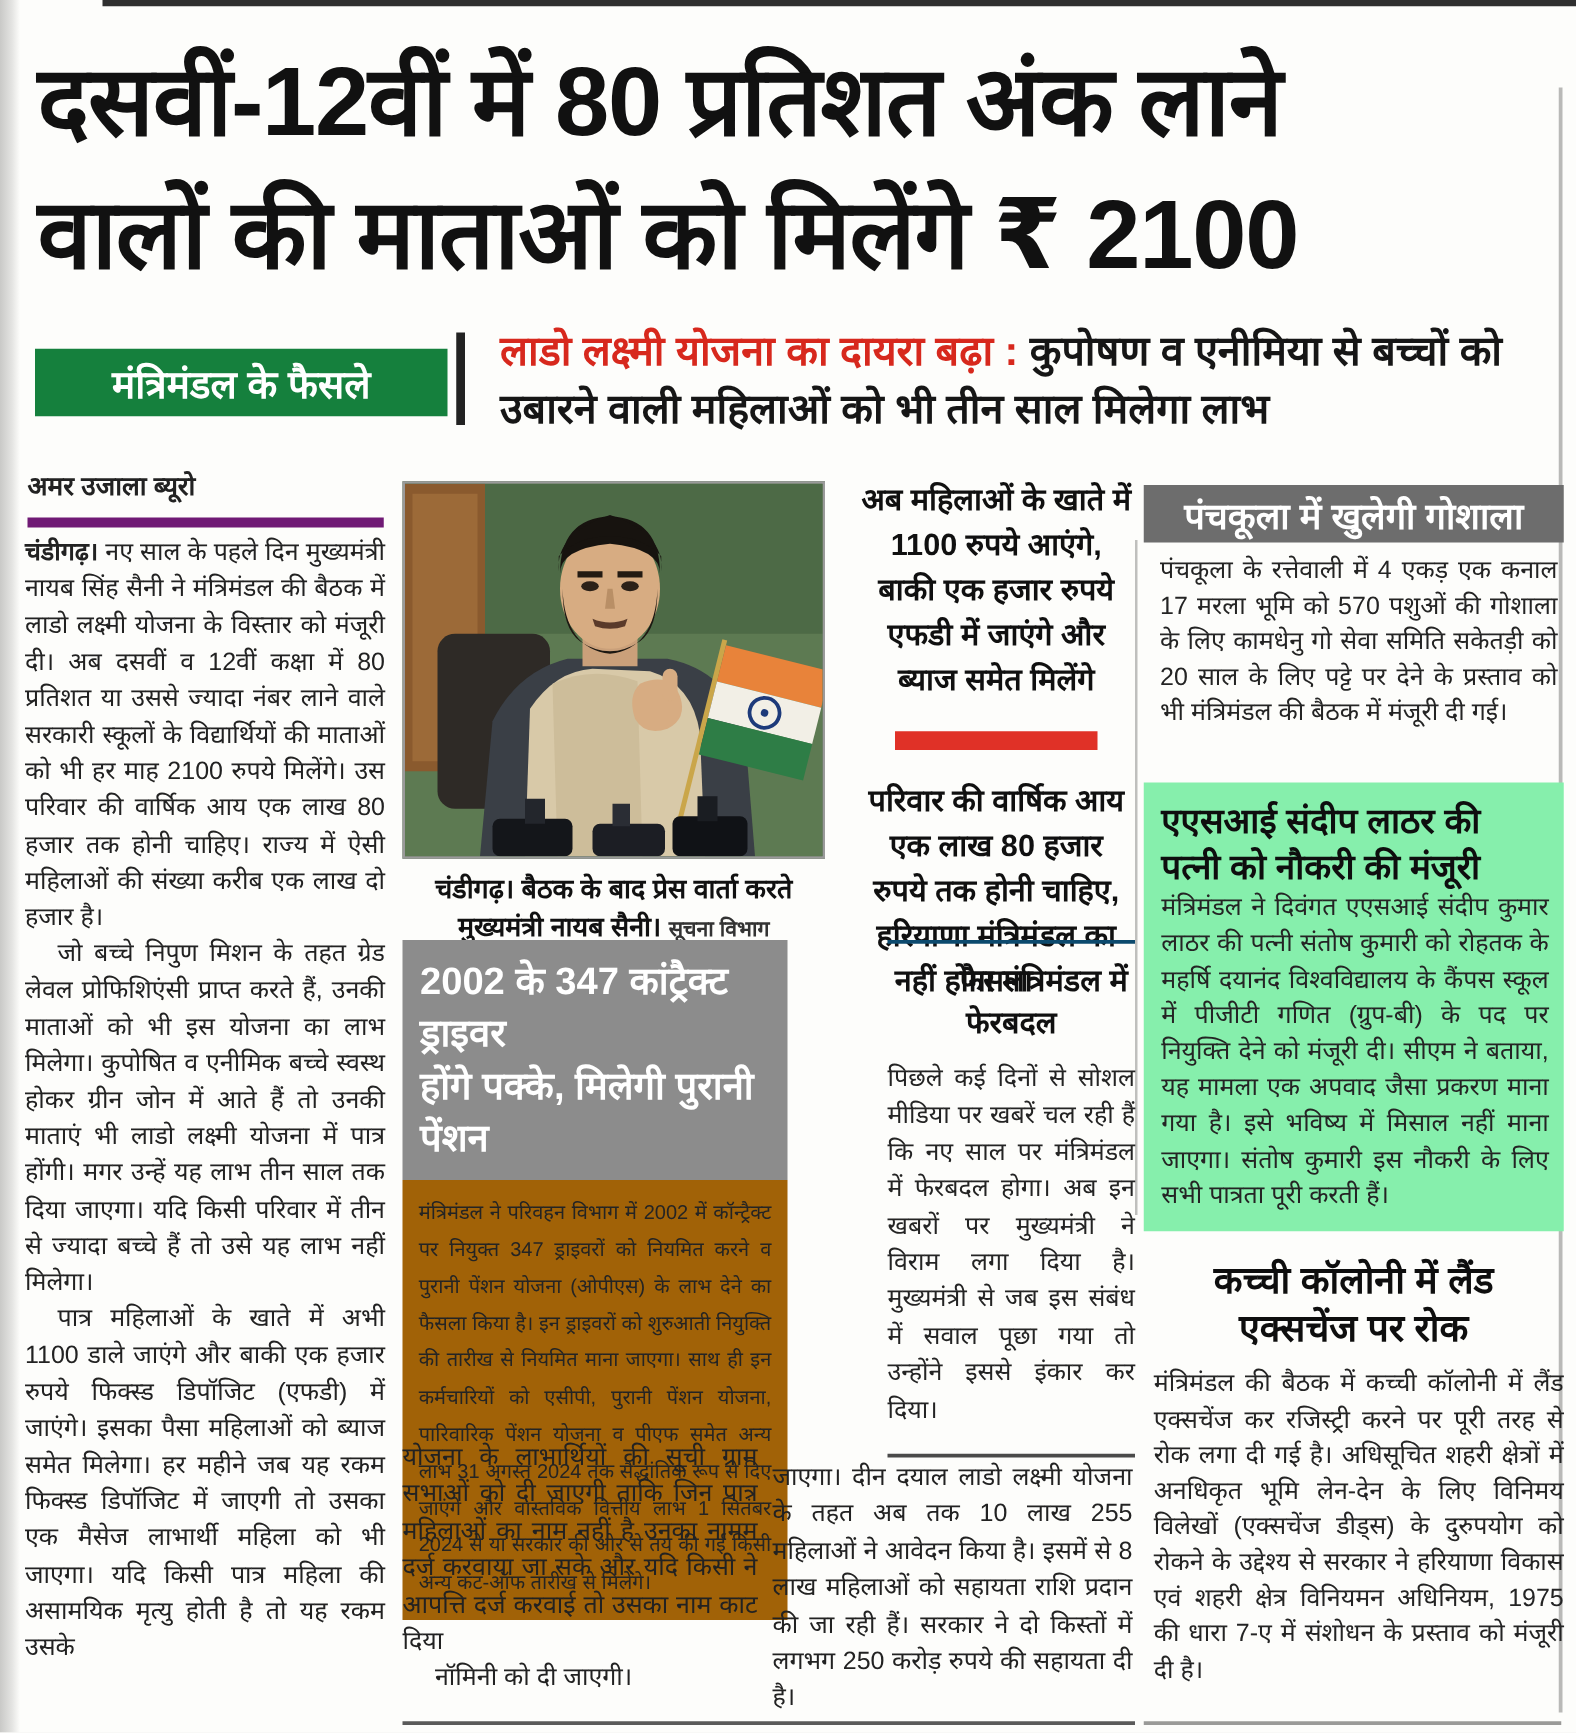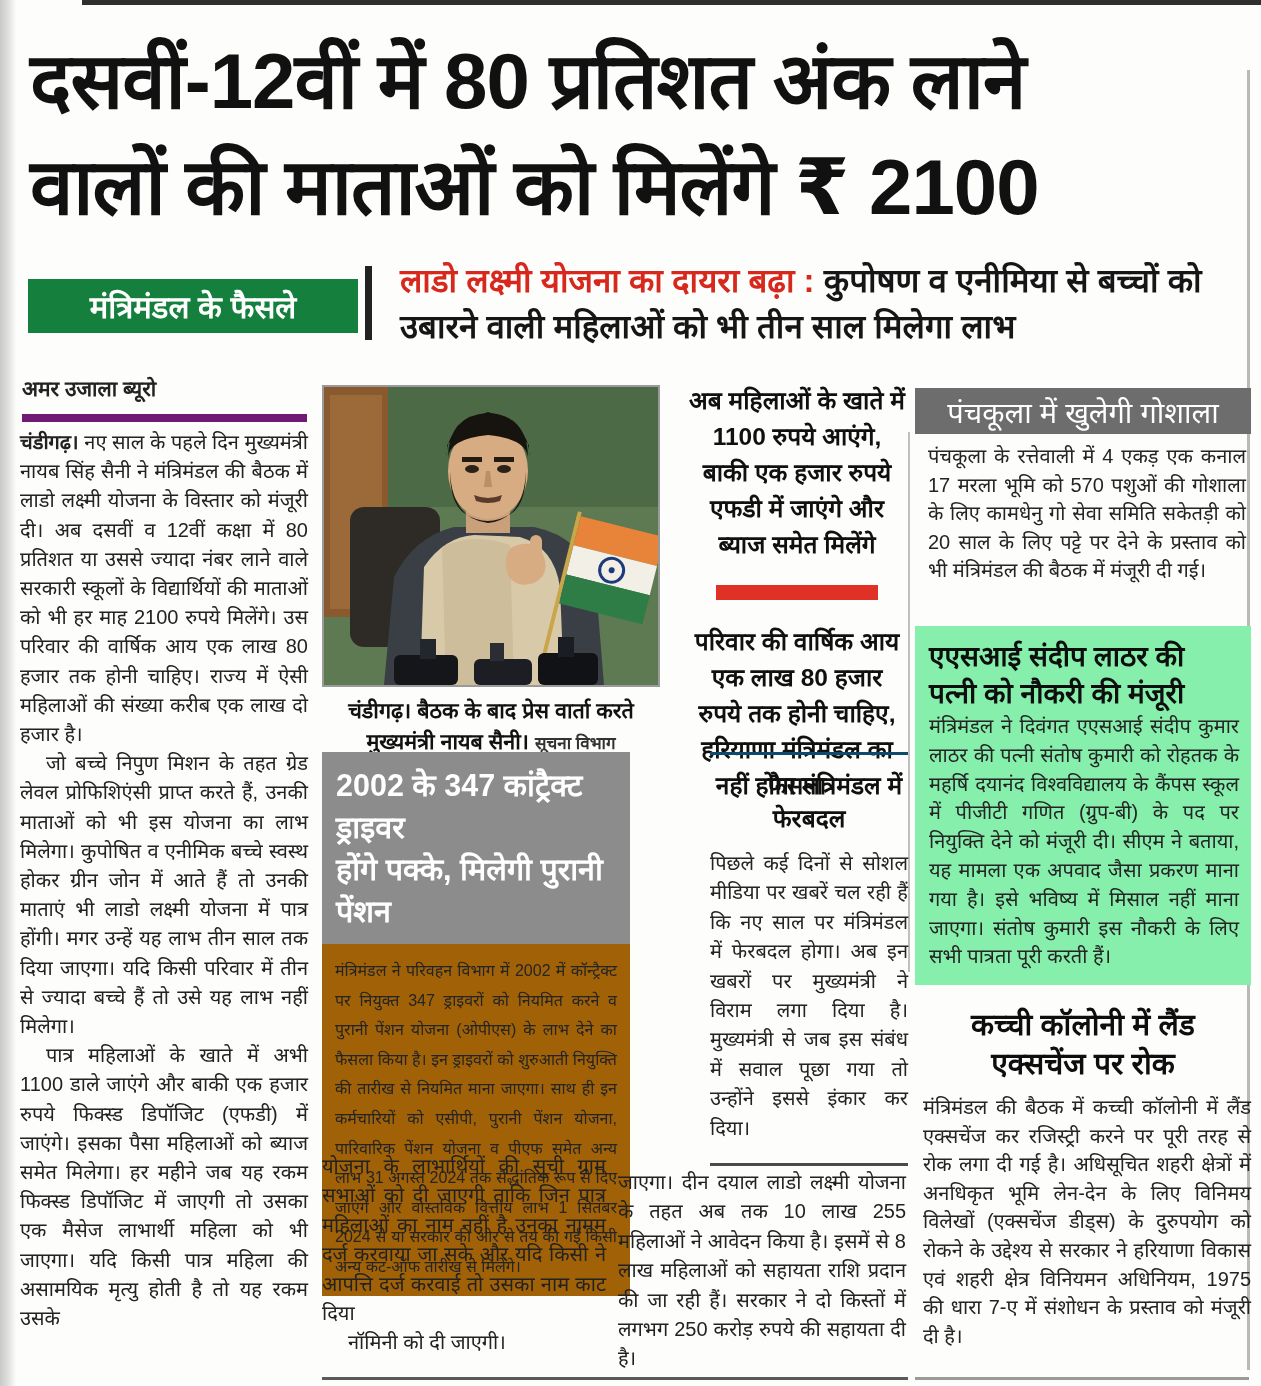--- a/index.html
+++ b/index.html
@@ -70,21 +70,21 @@
     font-size:20px;line-height:29.4px;text-align:justify;color:#222;}
   .contA p{margin:0;}
   .contA p + p{text-indent:26px;}
   .contB{position:absolute;left:618px;top:1168px;width:288px;
     font-size:20px;line-height:29.4px;text-align:justify;color:#222;}
   .bottom-rule-mid{position:absolute;left:322px;top:1377px;width:586px;height:3px;background:#5a5a5a;}
   .bottom-rule-right{position:absolute;left:915px;top:1377px;width:334px;height:3px;background:#9a9a98;}
 
   
   .gaushala-hd{position:absolute;left:915px;top:388px;width:336px;height:46px;
-    background:#6d6d6d;color:#fff;font-weight:400;font-size:29px;
+    background:#6d6d6d;color:#fff;font-weight:700;font-size:29px;
     display:flex;align-items:center;justify-content:center;}
   .gaushala-bd{position:absolute;left:928px;top:442px;width:318px;
     font-size:20px;line-height:28.6px;text-align:justify;color:#242424;}
   .asibox{position:absolute;left:915px;top:626px;width:336px;box-sizing:border-box;
     background:#86efac;padding:12px 12px 14px 14px;}
   .asibox .hd{font-weight:800;font-size:28px;line-height:37px;color:#0e0e0e;}
   .asibox .bd{font-size:20px;line-height:28.8px;text-align:justify;color:#242424;}
   .landbox{position:absolute;left:915px;top:1005px;width:336px;}
   .landbox .hd{font-weight:800;font-size:30px;line-height:39px;text-align:center;color:#0e0e0e;}
   .landbox .bd{margin-top:10px;font-size:20px;line-height:28.6px;text-align:justify;color:#242424;padding-left:8px;}

